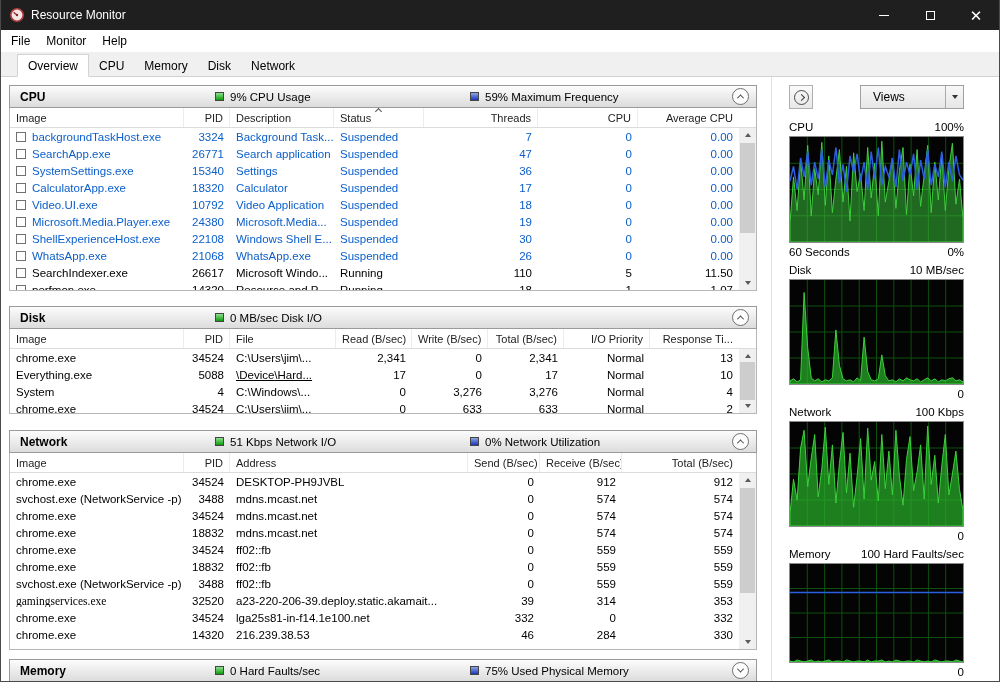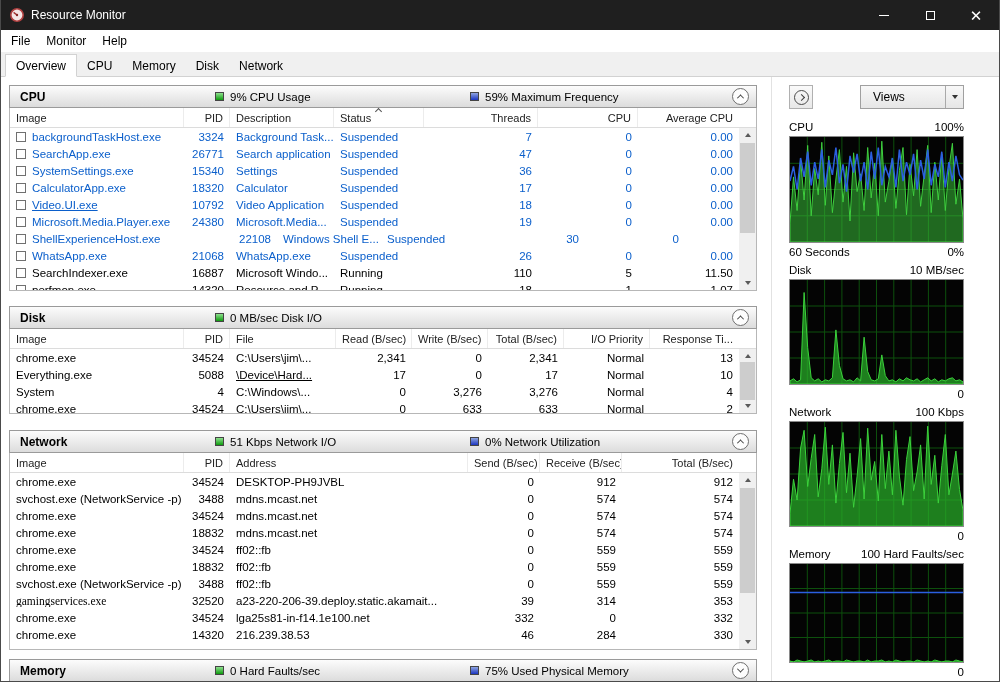--- a/index.html
+++ b/index.html
@@ -15,21 +15,21 @@
   .win-btn { width:46px; height:30px; display:flex; align-items:center; justify-content:center; }
   .glyph-min { width:10px; height:1px; background:#fff; }
   .glyph-max { width:9px; height:9px; border:1px solid #fff; }
   .glyph-close { color:#fff; font-size:15px; line-height:15px; }
   
   .menubar { position:absolute; top:30px; left:0; right:0; height:22px; background:#fff;
              display:flex; align-items:center; padding-left:2px; }
   .menu-item { font-size:12px; padding:3px 8px; color:#000; }
   
   .tabbar { position:absolute; top:52px; left:0; right:0; height:25px; background:#f0f0f0;
-            display:flex; align-items:flex-end; padding-left:4px; border-bottom:1px solid #d2d2d2; }
+            display:flex; align-items:flex-end; padding-left:16px; border-bottom:1px solid #d2d2d2; }
   .tab { font-size:12px; padding:4px 10px 3px; color:#000; }
   .tab.active { background:#fff; border:1px solid #d2d2d2; border-bottom:1px solid #fff; margin-bottom:-1px; }
   
   .content { position:absolute; top:77px; left:0; right:0; bottom:0; background:#fff; }
   .v-divider { position:absolute; left:770px; top:0; bottom:0; width:1px; background:#e2e2e2; }
   .left { position:absolute; left:8px; top:8px; width:748px; }
   
   .panel { margin-bottom:9px; }
   .panel-header { height:23px; display:flex; align-items:center; border:1px solid #9a9a9a;
                   background:linear-gradient(#fcfcfc,#dcdcdc); }
@@ -251,21 +251,21 @@
                   <span>17</span>
                 </div>
                 <div class="td r" style="width: 100px;">
                   <span>0</span>
                 </div>
                 <div class="td r" style="width: 101px;">
                   <span>0.00</span>
                 </div>
               </div>
               <div class="tr suspended">
-                <div class="td" style="width: 174px; text-decoration: underline;">
+                <div class="td" style="width: 174px;">
                   <span class="cb"></span>
                   <span>Video.UI.exe</span>
                 </div>
                 <div class="td r" style="width: 46px;">
                   <span>10792</span>
                 </div>
                 <div class="td" style="width: 104px;">
                   <span>Video Application</span>
                 </div>
                 <div class="td" style="width: 90px;">
@@ -303,21 +303,21 @@
                 </div>
                 <div class="td r" style="width: 101px;">
                   <span>0.00</span>
                 </div>
               </div>
               <div class="tr suspended">
                 <div class="td" style="width: 174px;">
                   <span class="cb"></span>
                   <span>ShellExperienceHost.exe</span>
                 </div>
-                <div class="td r" style="width: 46px; margin-left: 47px;">
+                <div class="td r" style="width: 46px;">
                   <span>22108</span>
                 </div>
                 <div class="td" style="width: 104px;">
                   <span>Windows Shell E...</span>
                 </div>
                 <div class="td" style="width: 90px;">
                   <span>Suspended</span>
                 </div>
                 <div class="td r" style="width: 114px;">
                   <span>30</span>
@@ -352,21 +352,21 @@
                 <div class="td r" style="width: 101px;">
                   <span>0.00</span>
                 </div>
               </div>
               <div class="tr">
                 <div class="td" style="width: 174px;">
                   <span class="cb"></span>
                   <span>SearchIndexer.exe</span>
                 </div>
                 <div class="td r" style="width: 46px;">
-                  <span>16887</span>
+                  <span>26617</span>
                 </div>
                 <div class="td" style="width: 104px;">
                   <span>Microsoft Windo...</span>
                 </div>
                 <div class="td" style="width: 90px;">
                   <span>Running</span>
                 </div>
                 <div class="td r" style="width: 114px;">
                   <span>110</span>
                 </div>

